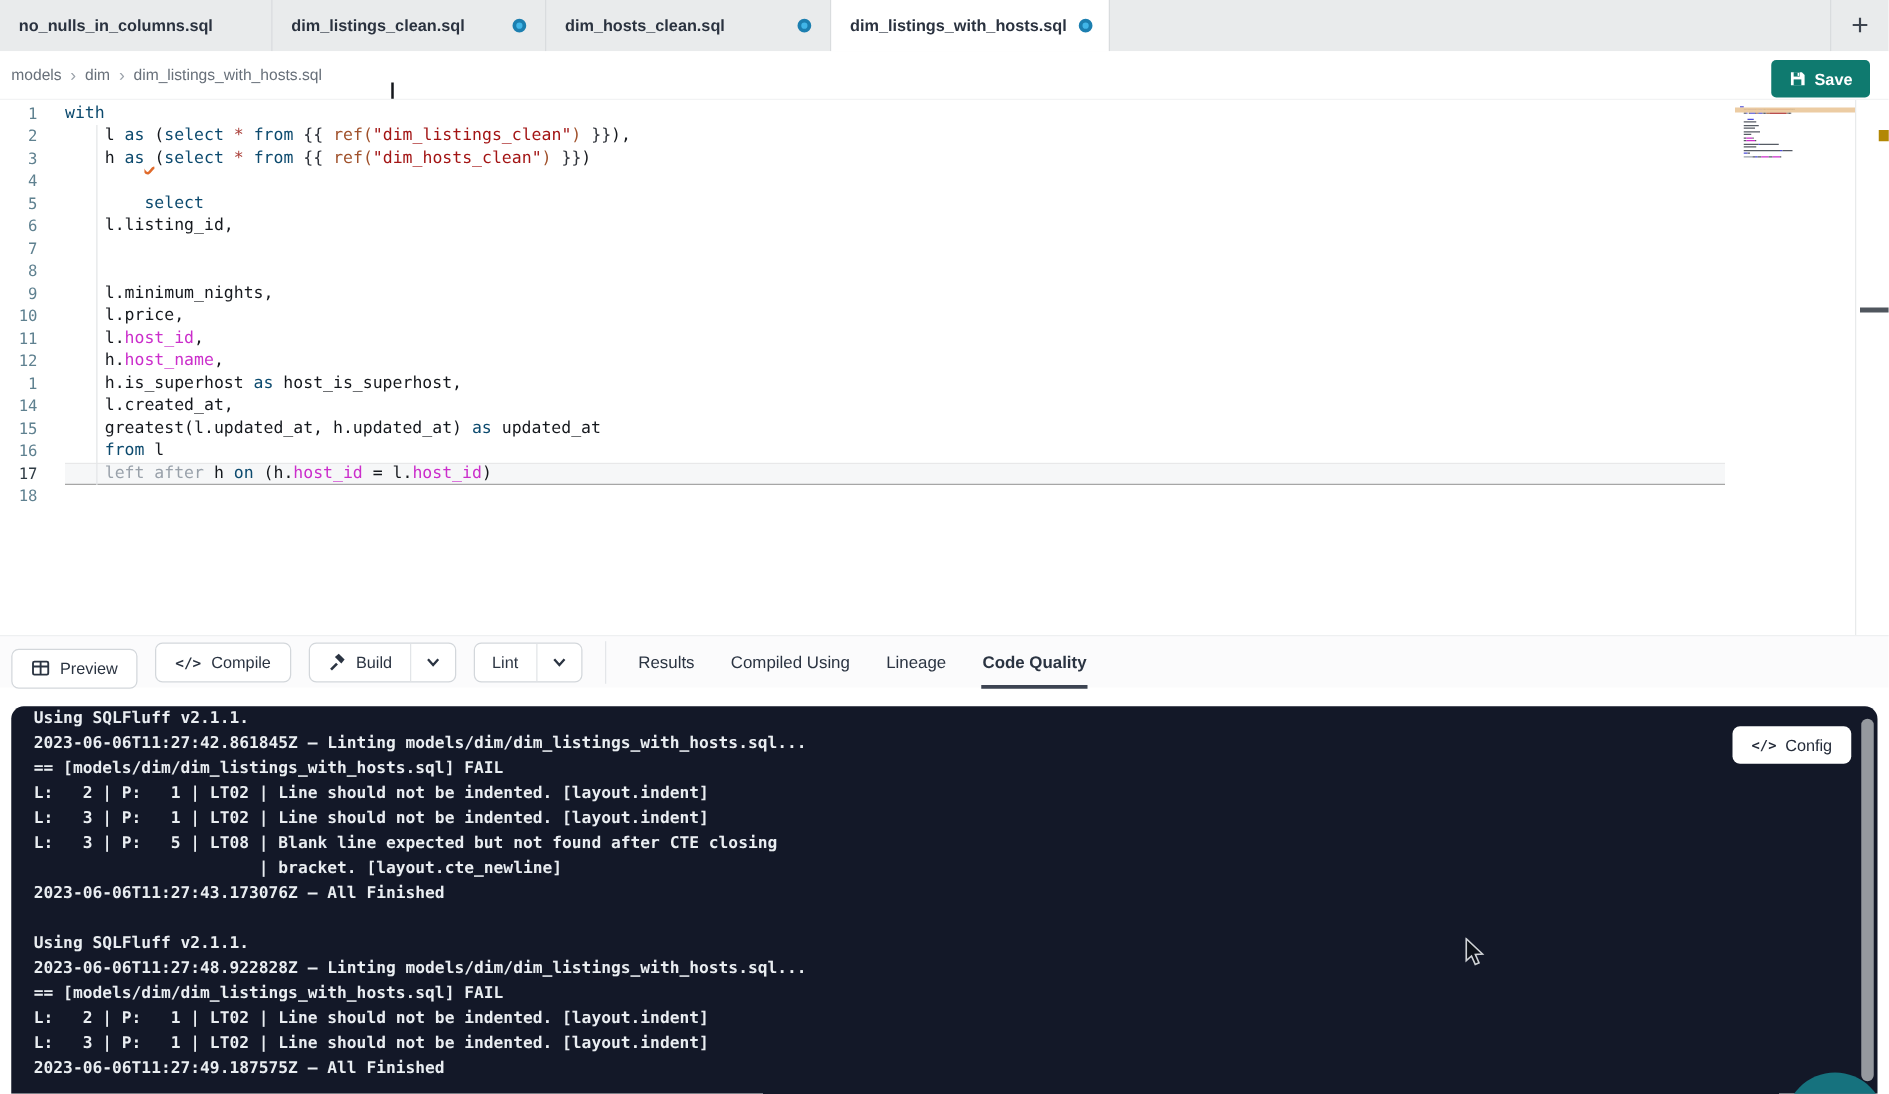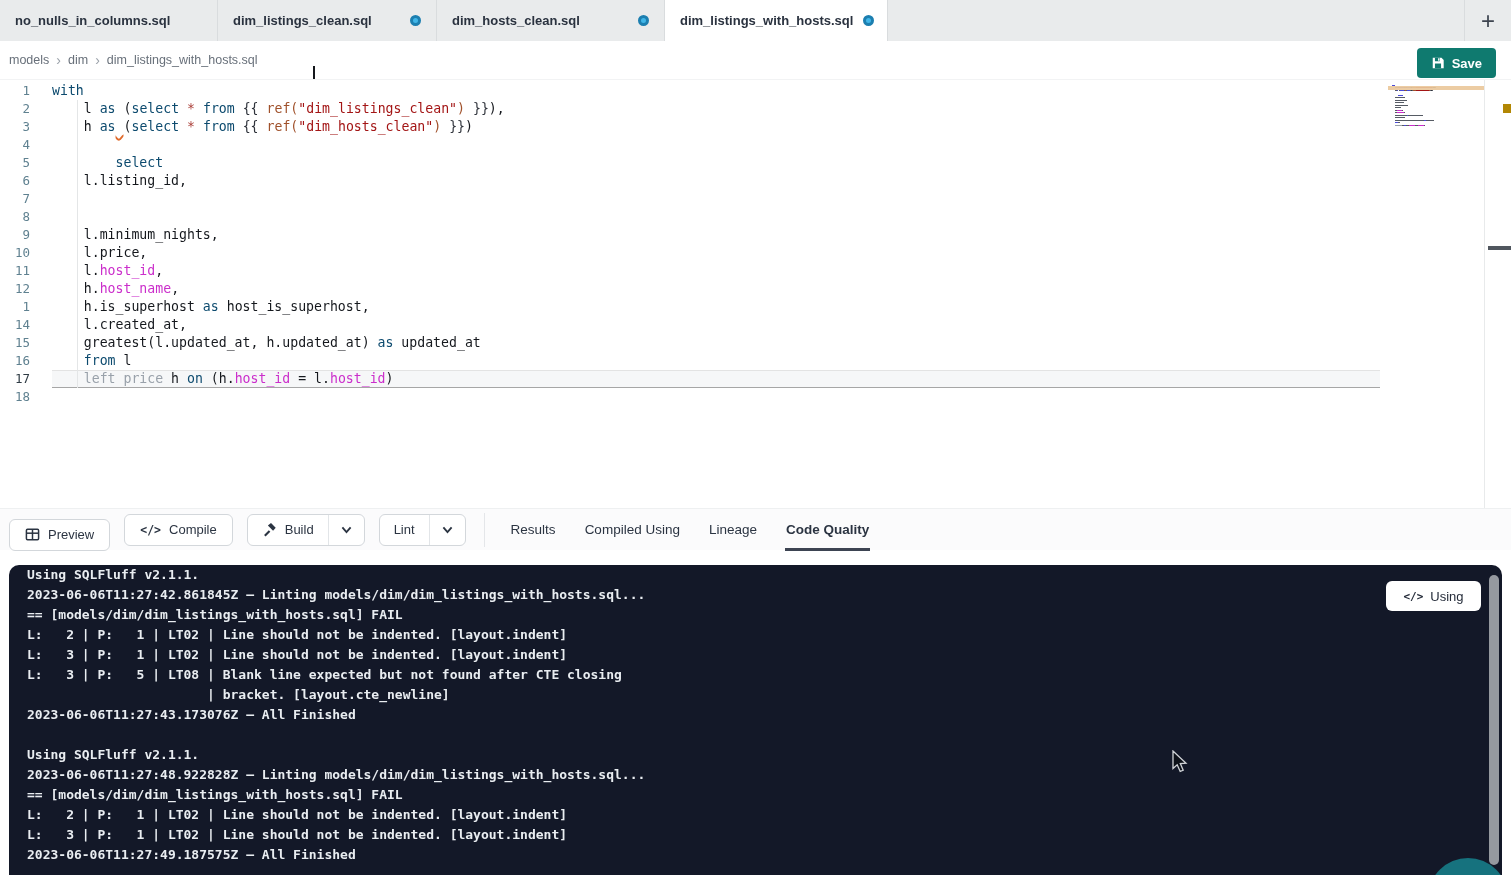--- a/index.html
+++ b/index.html
@@ -198,21 +198,21 @@
       <div class="code-row">
         <span class="gutter-num">15</span>
         <span class="code-text"><span class="tok-pl">    </span><span class="tok-id">greatest(l.updated_at, h.updated_at) </span><span class="tok-kw">as</span><span class="tok-id"> updated_at</span></span>
       </div>
       <div class="code-row">
         <span class="gutter-num">16</span>
         <span class="code-text"><span class="tok-pl">    </span><span class="tok-kw">from</span><span class="tok-id"> l</span></span>
       </div>
       <div class="code-row active">
         <span class="gutter-num">17</span>
-        <span class="code-text"><span class="tok-pl">    </span><span class="tok-gr">left price</span><span class="tok-id"> h </span><span class="tok-kw">on</span><span class="tok-id"> (h.</span><span class="tok-mg">host_id</span><span class="tok-id"> = l.</span><span class="tok-mg">host_id</span><span class="tok-id">)</span></span>
+        <span class="code-text"><span class="tok-pl">    </span><span class="tok-gr">left after</span><span class="tok-id"> h </span><span class="tok-kw">on</span><span class="tok-id"> (h.</span><span class="tok-mg">host_id</span><span class="tok-id"> = l.</span><span class="tok-mg">host_id</span><span class="tok-id">)</span></span>
       </div>
       <div class="code-row">
         <span class="gutter-num">18</span>
         <span class="code-text"></span>
       </div>
     </div>
   <div class="minimap">
     <div class="mm-band"></div>
     <div class="mm-rows">
         <div class="mm-row">
@@ -388,21 +388,21 @@
       <div class="vtab">Compiled Using</div>
       <div class="vtab">Lineage</div>
       <div class="vtab active">Code Quality</div>
     </div>
 </div>
 
 <div class="terminal">
   <div class="term-pre"><div class="term-line">Using SQLFluff v2.1.1.</div><div class="term-line">2023-06-06T11:27:42.861845Z — Linting models/dim/dim_listings_with_hosts.sql...</div><div class="term-line">== [models/dim/dim_listings_with_hosts.sql] FAIL</div><div class="term-line">L:   2 | P:   1 | LT02 | Line should not be indented. [layout.indent]</div><div class="term-line">L:   3 | P:   1 | LT02 | Line should not be indented. [layout.indent]</div><div class="term-line">L:   3 | P:   5 | LT08 | Blank line expected but not found after CTE closing</div><div class="term-line">                       | bracket. [layout.cte_newline]</div><div class="term-line">2023-06-06T11:27:43.173076Z — All Finished</div><div class="term-line">&nbsp;</div><div class="term-line">Using SQLFluff v2.1.1.</div><div class="term-line">2023-06-06T11:27:48.922828Z — Linting models/dim/dim_listings_with_hosts.sql...</div><div class="term-line">== [models/dim/dim_listings_with_hosts.sql] FAIL</div><div class="term-line">L:   2 | P:   1 | LT02 | Line should not be indented. [layout.indent]</div><div class="term-line">L:   3 | P:   1 | LT02 | Line should not be indented. [layout.indent]</div><div class="term-line">2023-06-06T11:27:49.187575Z — All Finished</div></div>
   <button class="configbtn">
     <span class="codeglyph">&lt;/&gt;</span>
-    <span>Using</span>
+    <span>Config</span>
   </button>
   <div class="term-scroll"></div>
 </div>
 
 <div class="fab"></div>
 
 <div class="cursor">
   <svg width="18" height="24" viewBox="0 0 18 24">
       <path d="M1 1 L1 18.5 L5.2 14.8 L8.2 21.5 L11.2 20.2 L8.3 13.6 L14 13.2 Z" fill="#0d1119" stroke="#cfd2d6" stroke-width="1.3"></path>
     </svg>

